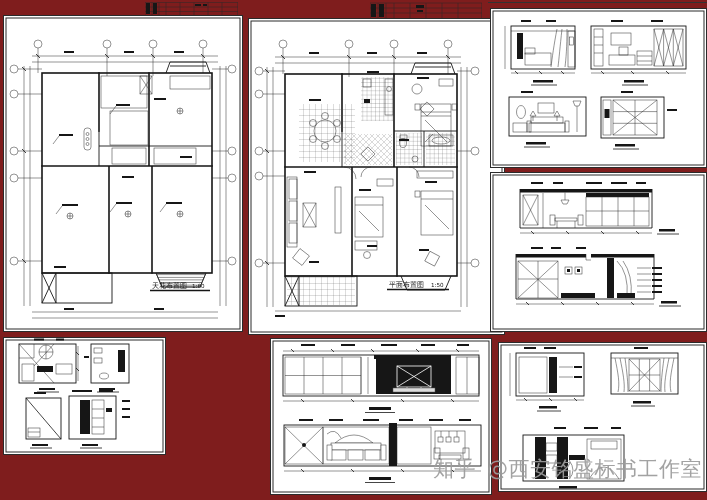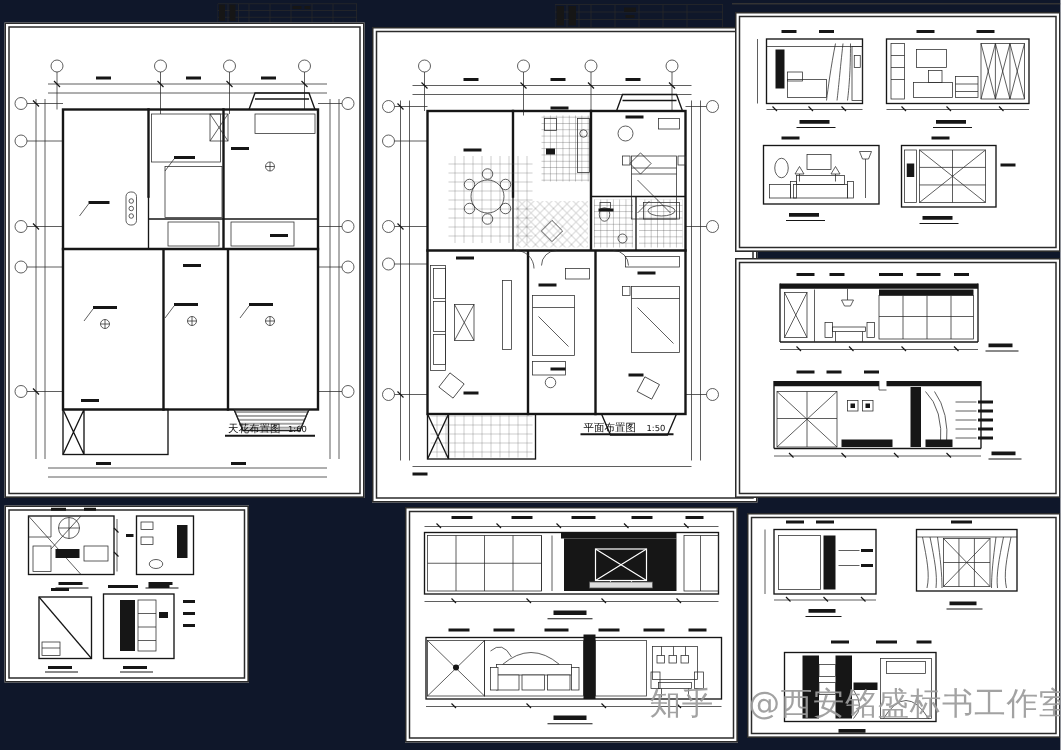--- a/index.html
+++ b/index.html
@@ -1,33 +1,33 @@
 <!DOCTYPE html>
 <html><head>
 <meta charset="utf-8">
 <style>
   html,body{margin:0;padding:0;background:#ffffff;}
-  #stage{position:relative;width:707px;height:500px;background:#0f172a;overflow:hidden;
+  #stage{position:relative;width:707px;height:500px;background:#7f1d1d;overflow:hidden;
          font-family:"DejaVu Sans",sans-serif;}
   .panel{position:absolute;background:#fff;border:1px solid #2b2b2b;
          box-shadow:inset 0 0 0 1.5px #fff, inset 0 0 0 2.5px #2b2b2b;box-sizing:border-box;}
   .panel svg{position:absolute;left:0;top:0;}
   .tblock{position:absolute;}
   
   .w{stroke:#161616;stroke-width:1.6;fill:none;stroke-linecap:square}
   .m{stroke:#161616;stroke-width:0.9;fill:none}
   .f{stroke:#2a2a2a;stroke-width:0.5;fill:none}
   .tk{stroke:#161616;stroke-width:0.8}
   .blk{fill:#161616;stroke:none}
   .wht{fill:#ffffff}
   text.t{font:7px "DejaVu Sans",sans-serif;fill:#101010}
   text.ts{font:5.6px "DejaVu Sans",sans-serif;fill:#101010}
   #watermark{position:absolute;left:433px;top:457px;font-size:21px;line-height:1.2;
              color:#9c9c9c;opacity:.93;white-space:nowrap;letter-spacing:.5px;z-index:20;}
-  #watermark .wm-prefix{margin-right:23px;}
+  #watermark .wm-prefix{margin-right:11px;}
   .topline{position:absolute;background:#333;}
 </style>
 </head>
 <body>
 
 <div id="stage">
 
   <svg width="0" height="0" style="position:absolute">
     <defs>
       <pattern id="pG6" width="6" height="6" patternUnits="userSpaceOnUse">

